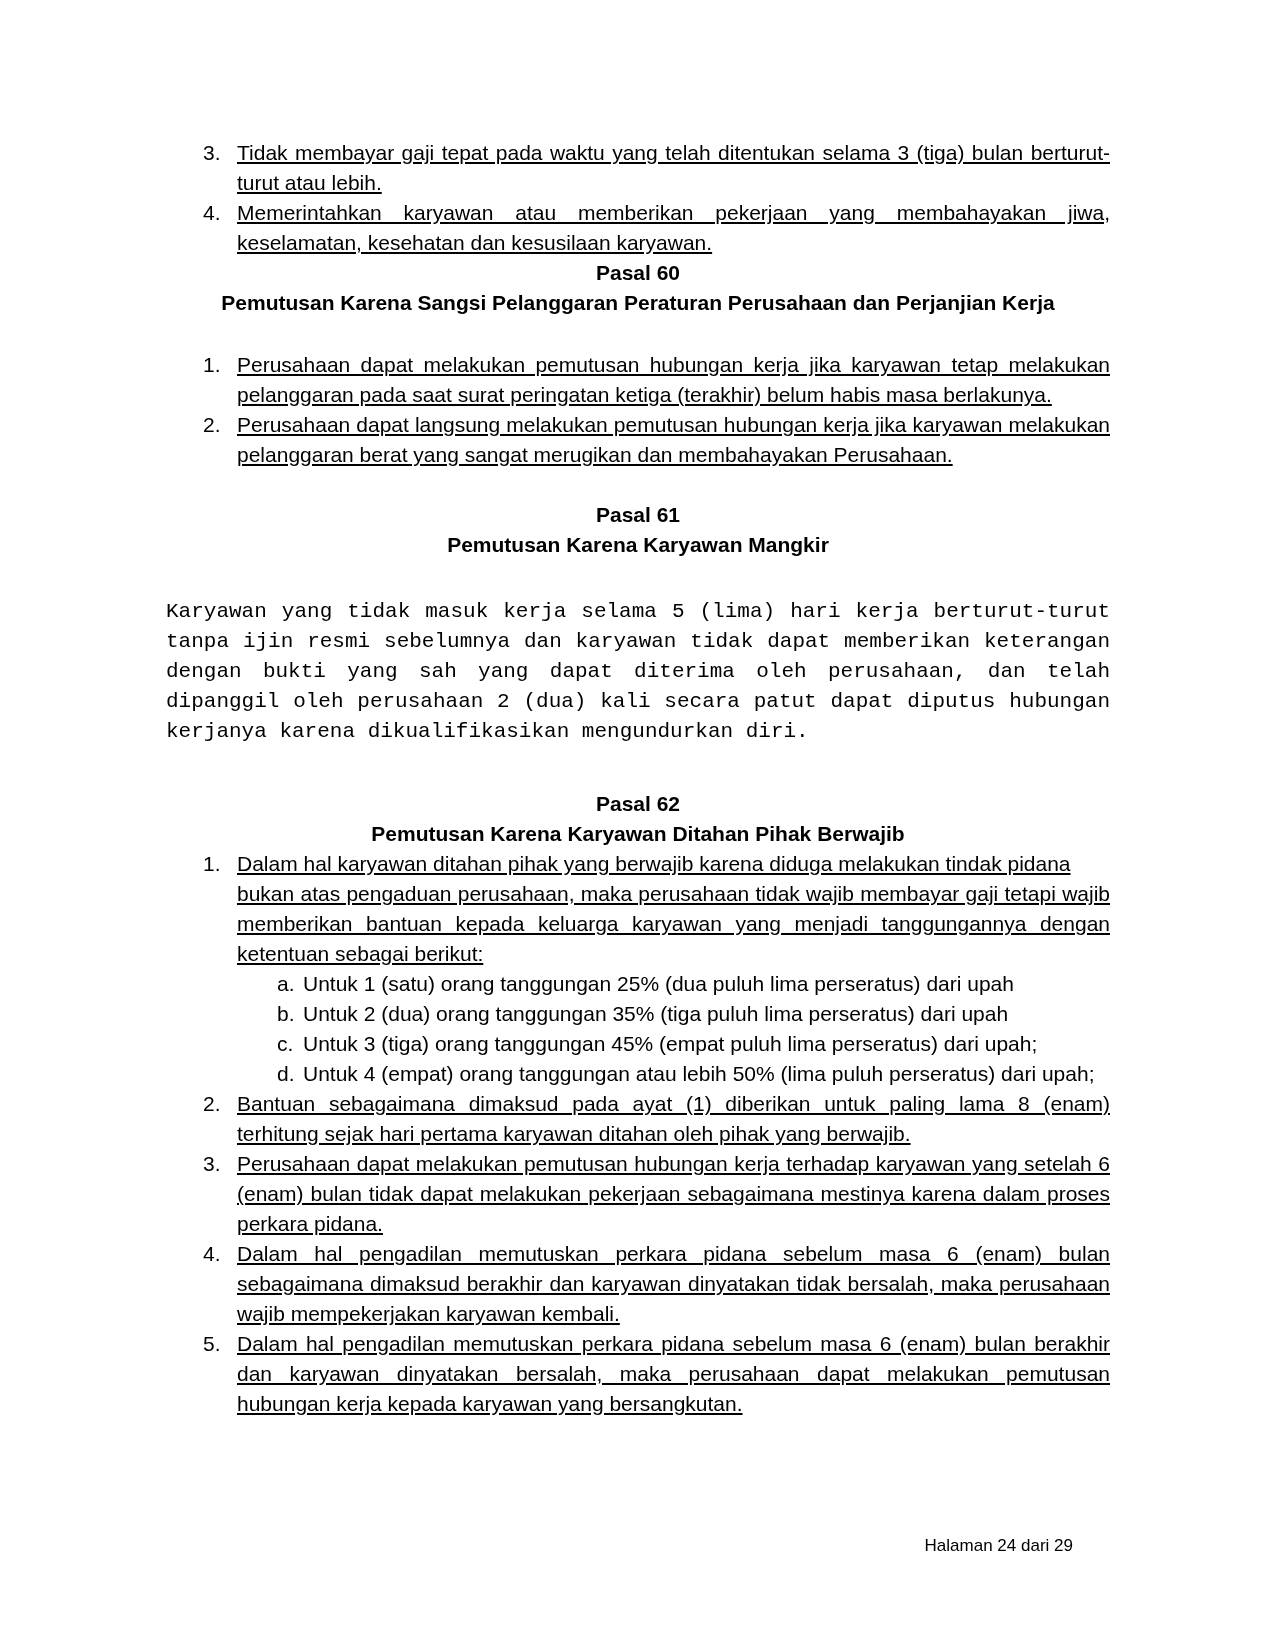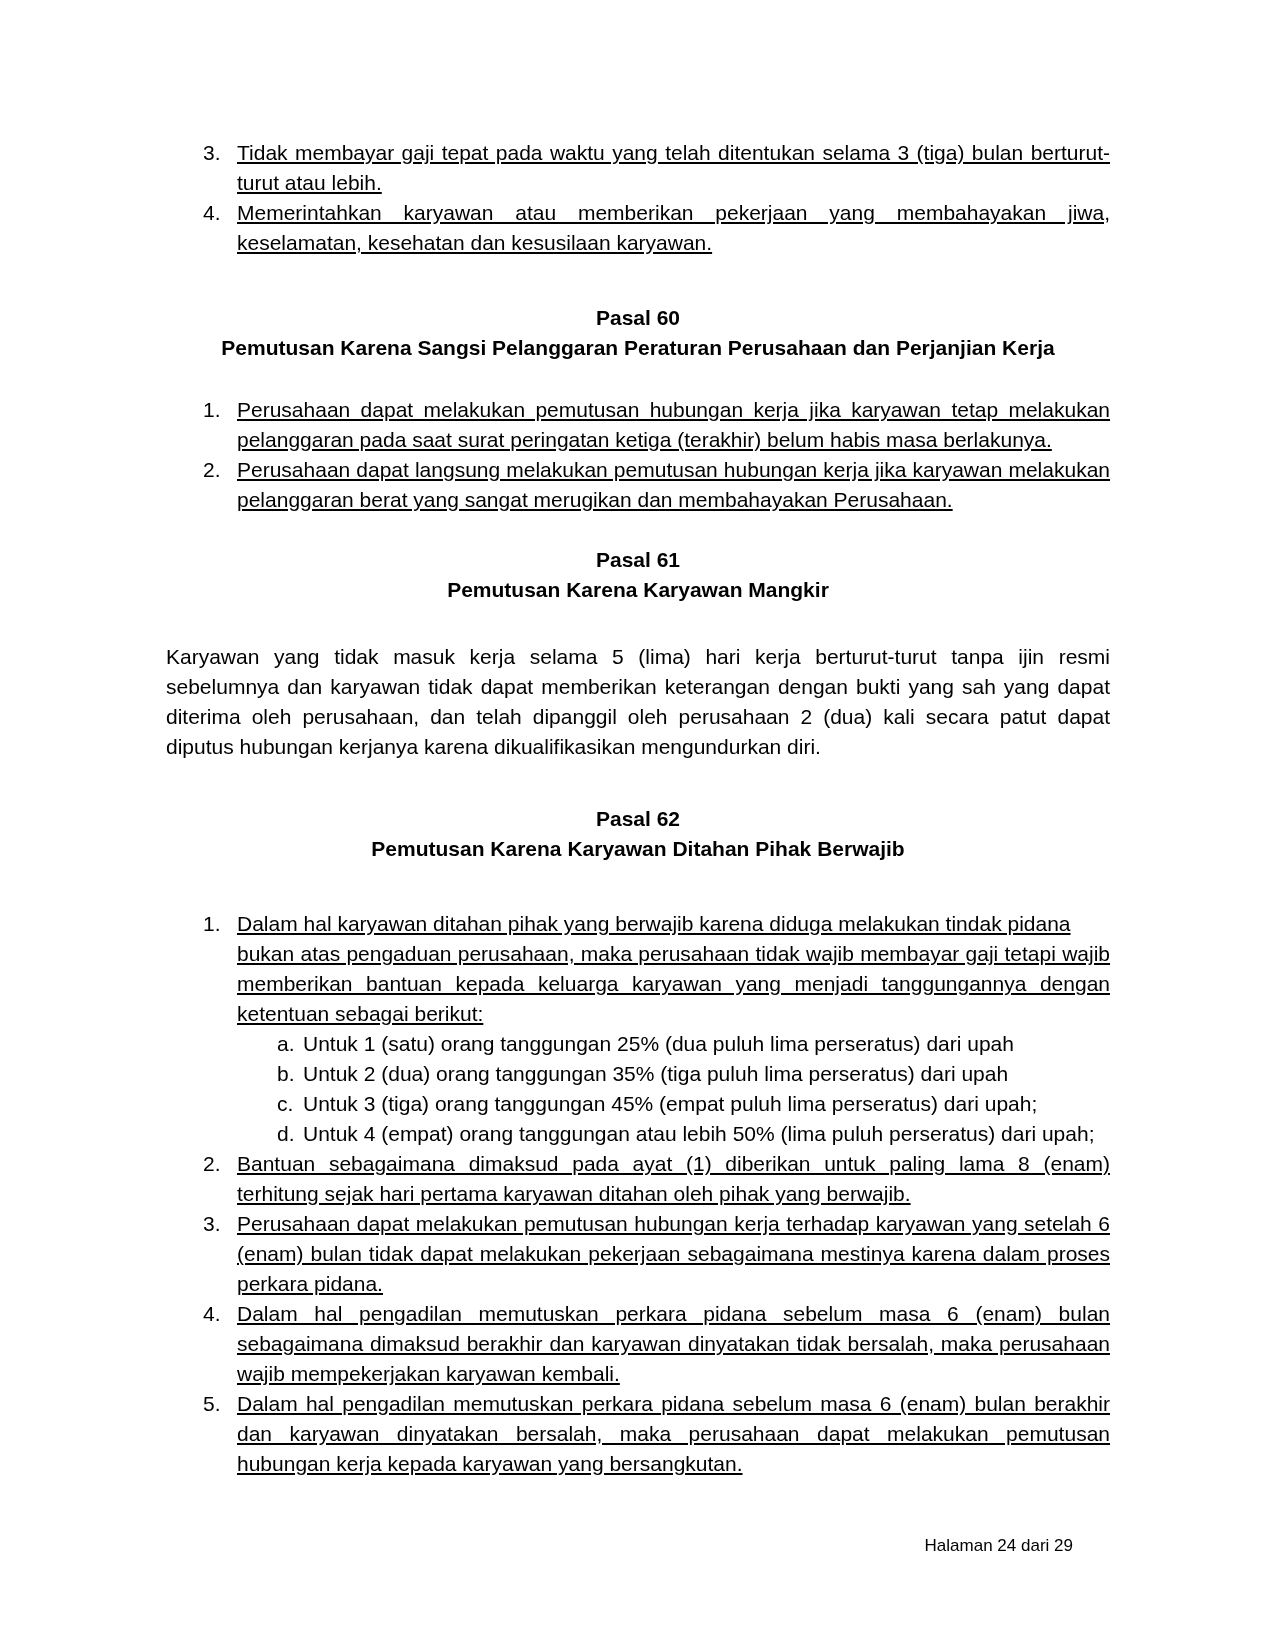--- a/index.html
+++ b/index.html
@@ -37,23 +37,23 @@
   }
   .sub .sli > .num {
     position: absolute;
     left: 40px;
     top: 0;
   }
   .heading {
     text-align: center;
     font-weight: bold;
   }
-  .para { text-align: justify; }
+  .para { text-align: justify; font-family: Liberation Mono, monospace; }
   .prewrap { white-space: pre-line; }
-  .mt45 { margin-top: 45px; }
+  .mt45 { }
   .mt37 { margin-top: 37px; }
   .mt33 { margin-top: 42px; }
   .mt32 { margin-top: 32px; }
   .mt30 { margin-top: 30px; }
   .footer {
     position: absolute;
     top: 1535px;
     left: 166px;
     width: 907px;
     text-align: right;

